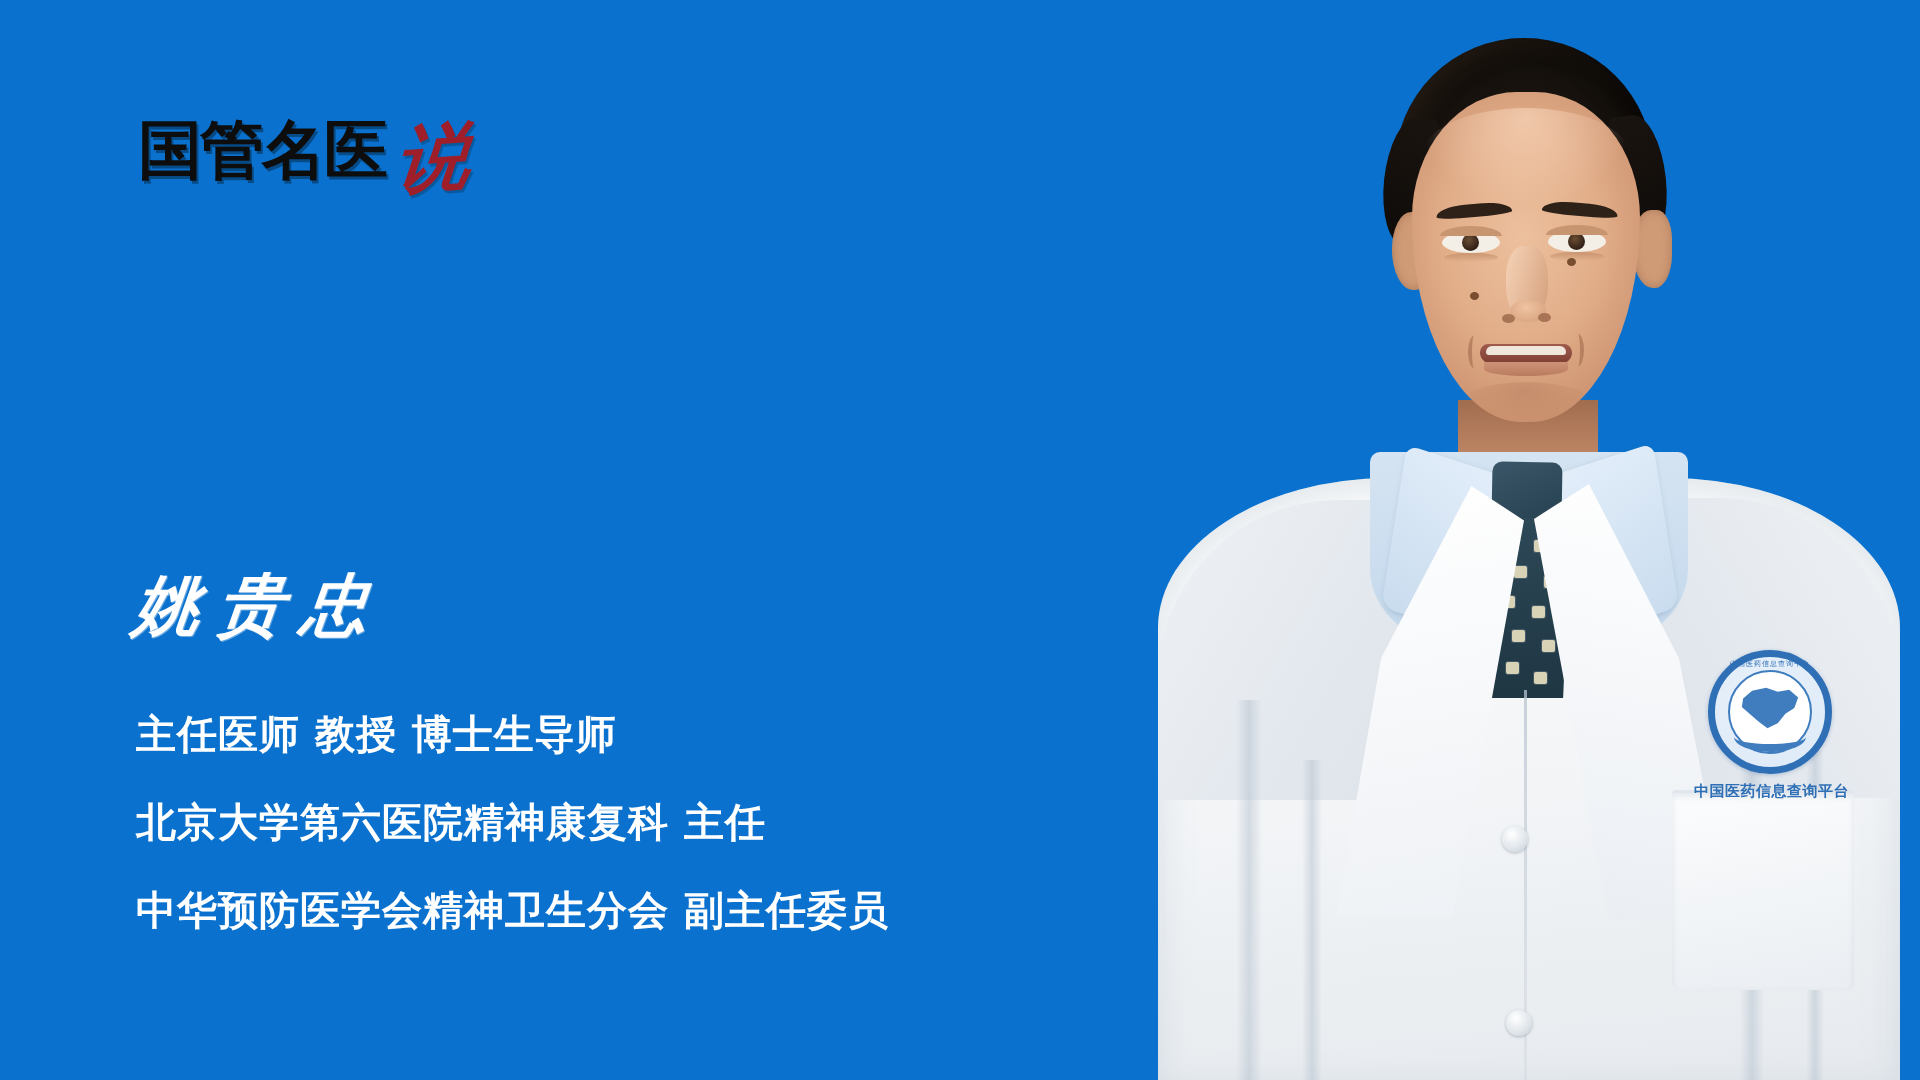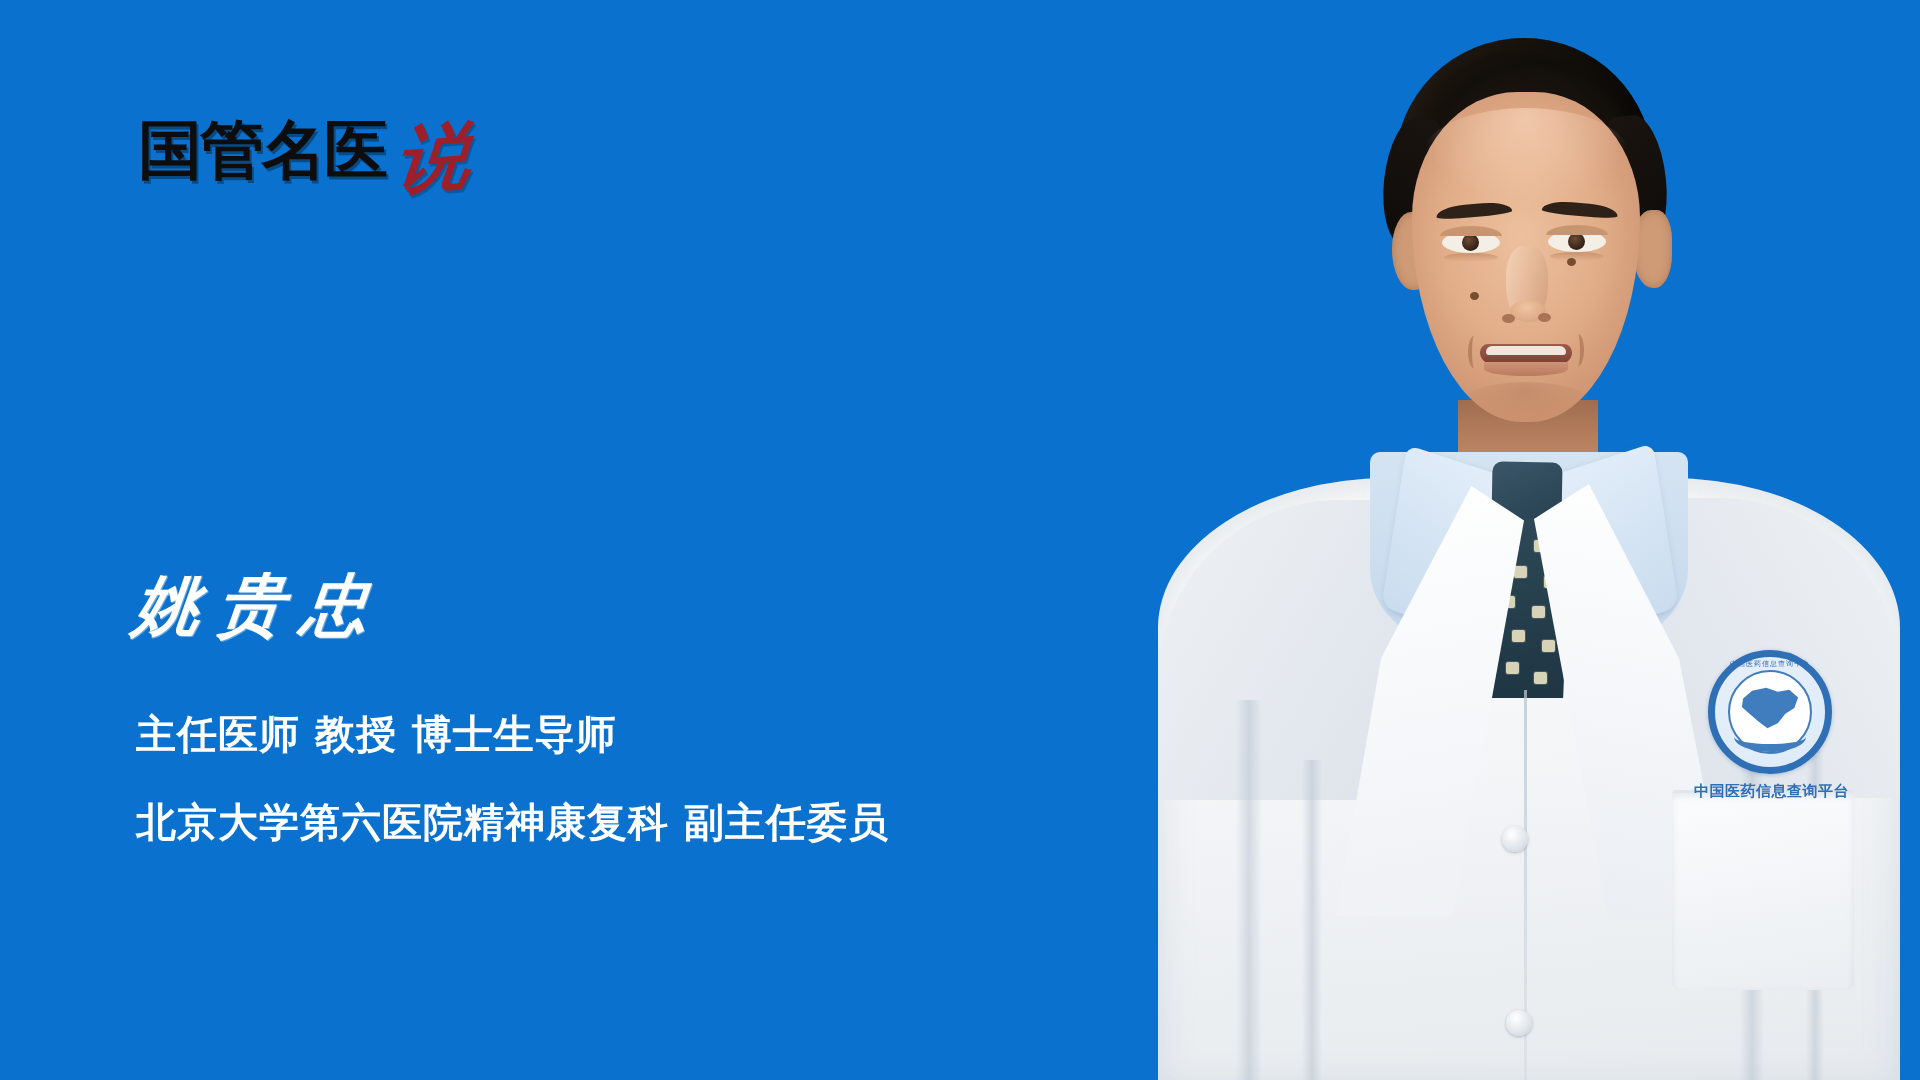--- a/index.html
+++ b/index.html
@@ -320,21 +320,22 @@
     <div class="logo">
       <span class="logo-black">国管名医</span>
       <span class="logo-red">说</span>
     </div>
 
 
     <div class="doctor-name">姚贵忠</div>
 
     <div class="credentials">
       <div class="credential-line">主任医师  教授  博士生导师</div>
-      <div class="credential-line">北京大学第六医院精神康复科  副主任委员</div>
+      <div class="credential-line">北京大学第六医院精神康复科  主任</div>
+      <div class="credential-line">中华预防医学会精神卫生分会  副主任委员</div>
     </div>
   </div>
 
   <div class="portrait">
 
     <div class="coat"></div>
     <div class="coat-shoulder-l"></div>
     <div class="coat-shoulder-r"></div>
 
     <div class="neck"></div>

